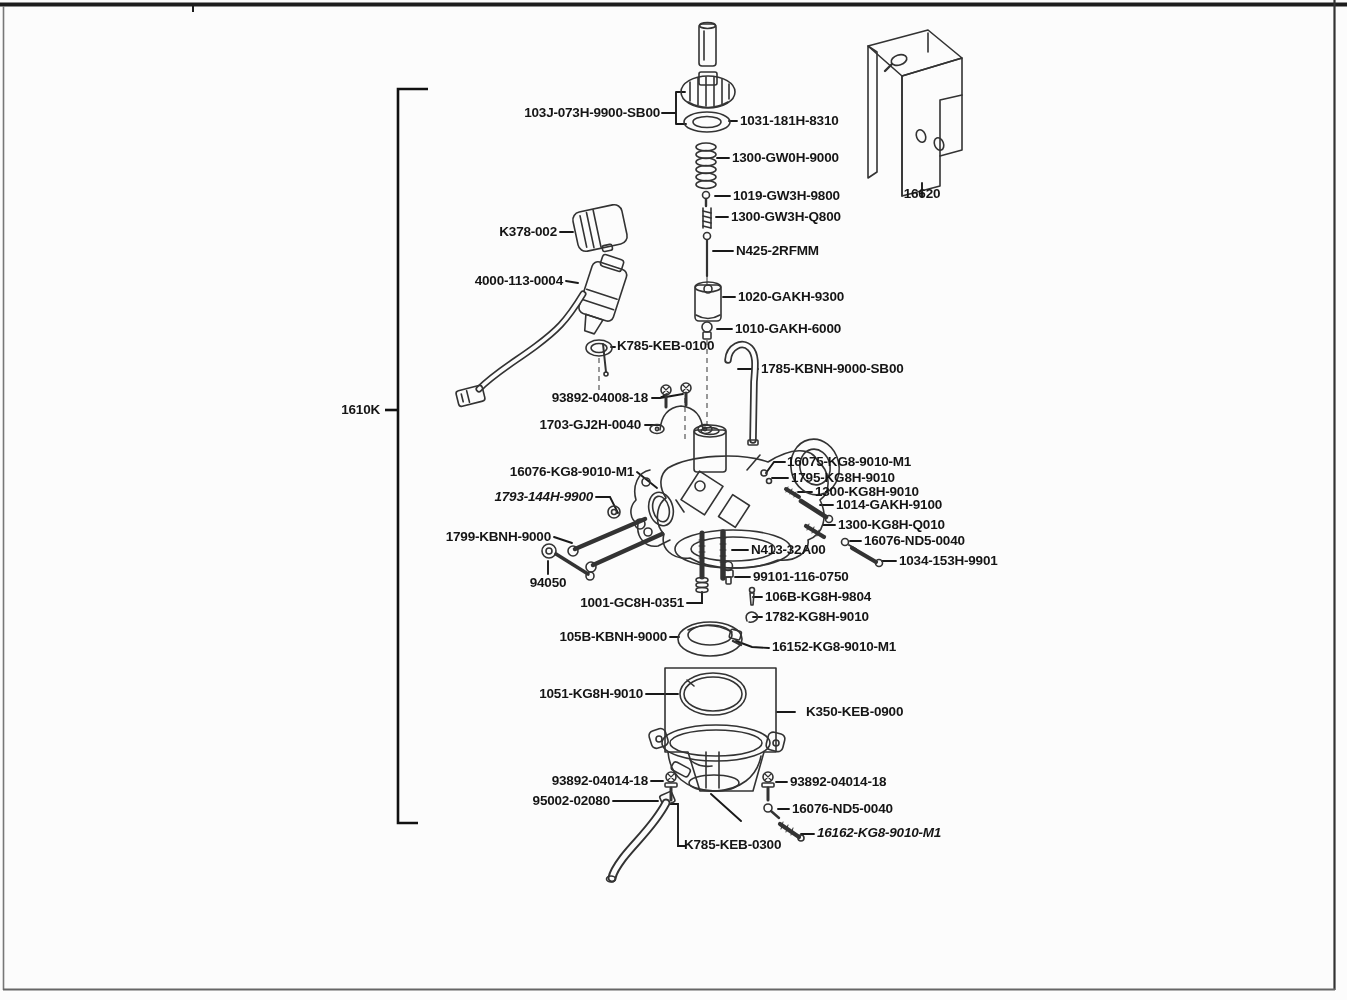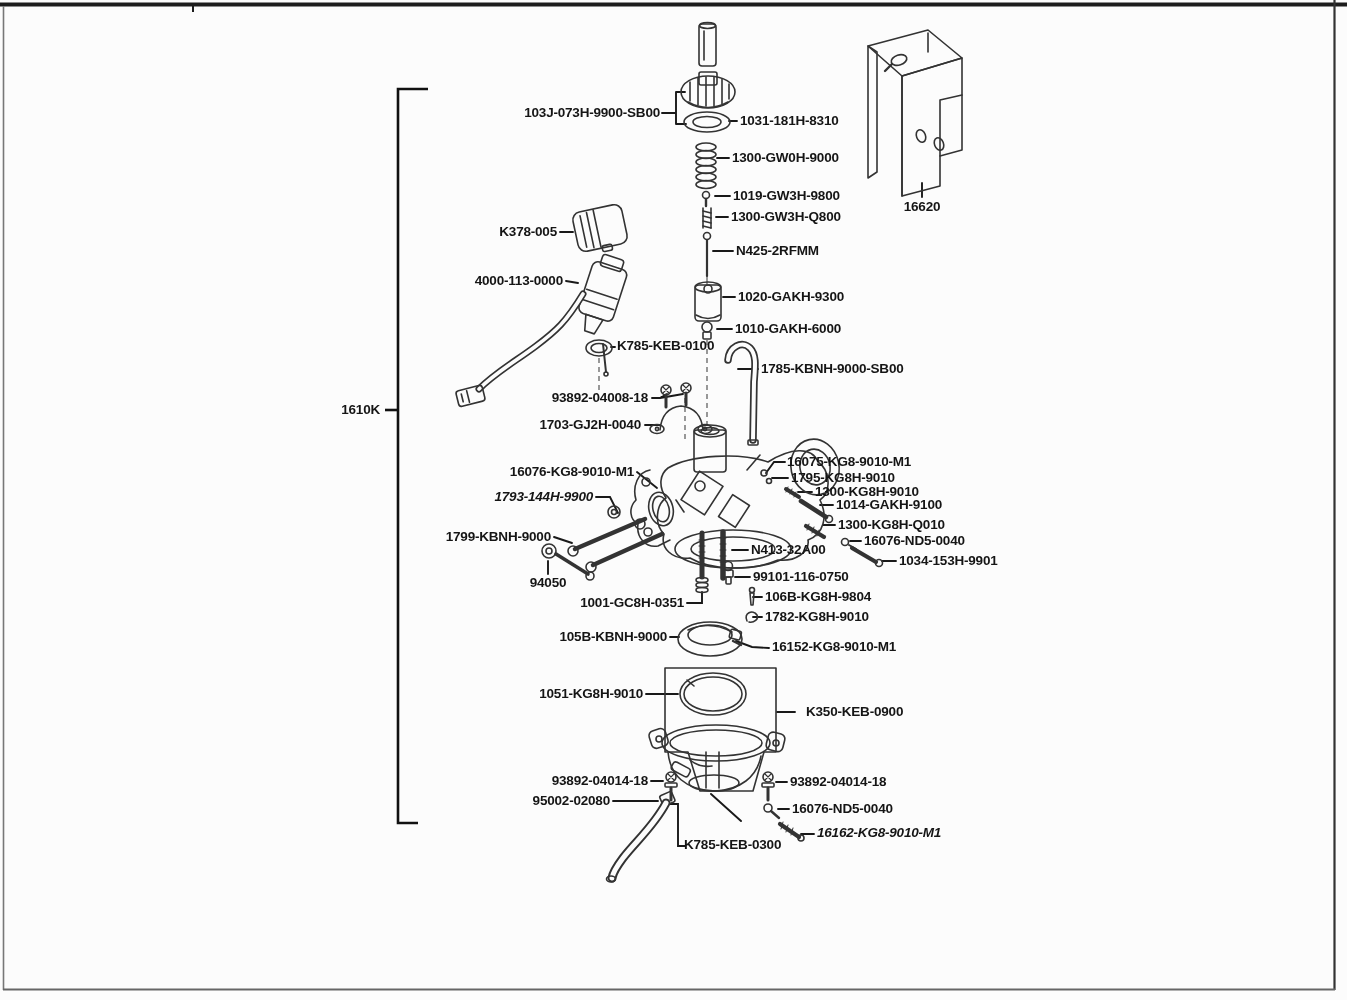--- a/index.html
+++ b/index.html
@@ -365,31 +365,31 @@
     </g>
   </g>
 </svg>
 
 <div id="labels">
       <div class="part-label" style="left: 660px; top: 113px; transform: translate(-100%, -50%);">103J-073H-9900-SB00</div>
       <div class="part-label" style="left: 740px; top: 121px; transform: translate(0px, -50%); text-align: center;">1031-181H-8310</div>
       <div class="part-label" style="left: 732px; top: 158px; transform: translate(0px, -50%);">1300-GW0H-9000</div>
       <div class="part-label" style="left: 733px; top: 196px; transform: translate(0px, -50%);">1019-GW3H-9800</div>
       <div class="part-label" style="left: 731px; top: 217px; transform: translate(0px, -50%);">1300-GW3H-Q800</div>
-      <div class="part-label" style="left: 557px; top: 232px; transform: translate(-100%, -50%);">K378-005</div>
+      <div class="part-label" style="left: 557px; top: 232px; transform: translate(-100%, -50%);">K378-002</div>
       <div class="part-label" style="left: 736px; top: 251px; transform: translate(0px, -50%);">N425-2RFMM</div>
-      <div class="part-label" style="left: 563px; top: 281px; transform: translate(-100%, -50%);">4000-113-0000</div>
+      <div class="part-label" style="left: 563px; top: 281px; transform: translate(-100%, -50%);">4000-113-0004</div>
       <div class="part-label" style="left: 738px; top: 297px; transform: translate(0px, -50%);">1020-GAKH-9300</div>
       <div class="part-label" style="left: 735px; top: 329px; transform: translate(0px, -50%);">1010-GAKH-6000</div>
       <div class="part-label" style="left: 617px; top: 346px; transform: translate(0px, -50%);">K785-KEB-0100</div>
       <div class="part-label" style="left: 761px; top: 369px; transform: translate(0px, -50%);">1785-KBNH-9000-SB00</div>
       <div class="part-label" style="left: 648px; top: 398px; transform: translate(-100%, -50%);">93892-04008-18</div>
       <div class="part-label" style="left: 641px; top: 425px; transform: translate(-100%, -50%);">1703-GJ2H-0040</div>
       <div class="part-label" style="left: 380px; top: 410px; transform: translate(-100%, -50%);">1610K</div>
-      <div class="part-label" style="left: 922px; top: 207px; transform: translate(-50%, -50%);">16620</div>
+      <div class="part-label" style="left: 922px; top: 194px; transform: translate(-50%, -50%);">16620</div>
       <div class="part-label" style="left: 634px; top: 472px; transform: translate(-100%, -50%);">16076-KG8-9010-M1</div>
       <div class="part-label" style="left: 787px; top: 462px; transform: translate(0px, -50%);">16075-KG8-9010-M1</div>
       <div class="part-label" style="left: 791px; top: 478px; transform: translate(0px, -50%);">1795-KG8H-9010</div>
       <div class="part-label" style="left: 815px; top: 492px; transform: translate(0px, -50%);">1300-KG8H-9010</div>
       <div class="part-label" style="left: 836px; top: 505px; transform: translate(0px, -50%);">1014-GAKH-9100</div>
       <div class="part-label" style="left: 838px; top: 525px; transform: translate(0px, -50%);">1300-KG8H-Q010</div>
       <div class="part-label" style="left: 864px; top: 541px; transform: translate(0px, -50%);">16076-ND5-0040</div>
       <div class="part-label" style="left: 899px; top: 561px; transform: translate(0px, -50%);">1034-153H-9901</div>
       <div class="part-label" style="left: 593px; top: 497px; transform: translate(-100%, -50%); font-style: italic;">1793-144H-9900</div>
       <div class="part-label" style="left: 551px; top: 537px; transform: translate(-100%, -50%);">1799-KBNH-9000</div>

